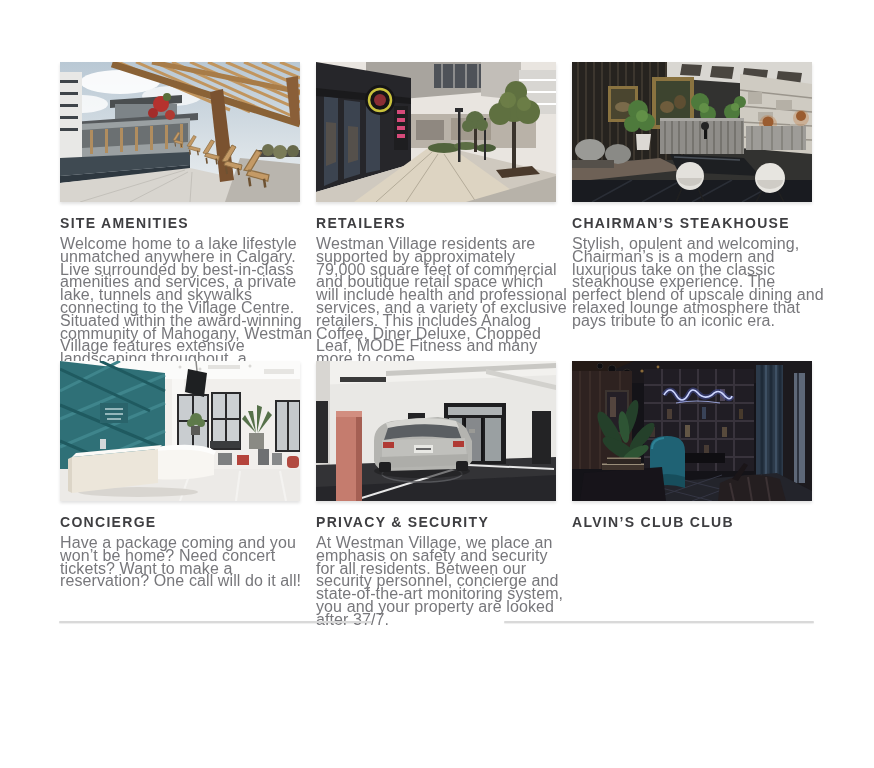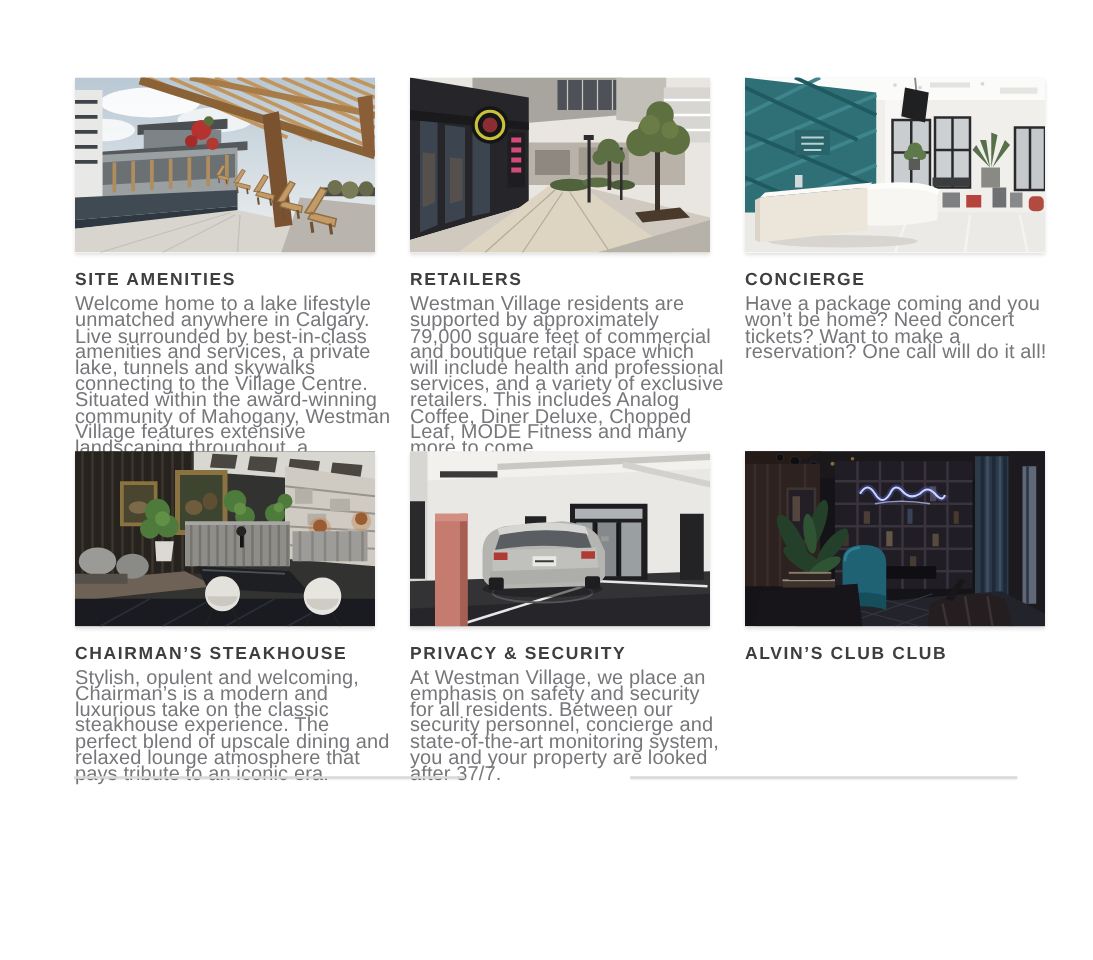--- a/index.html
+++ b/index.html
@@ -1,19 +1,19 @@
 <!DOCTYPE html>
 <html><head>
 <meta charset="utf-8">
 <style>
   html,body{margin:0;padding:0;background:#ffffff;}
   #page{position:relative;width:874px;height:768px;background:#ffffff;overflow:hidden;
         font-family:"Liberation Sans",sans-serif;}
   .grid{position:absolute;left:60px;top:62px;display:grid;
-        grid-template-columns:repeat(3,240px);column-gap:28px;grid-template-rows:299px auto;}
+        grid-template-columns:repeat(3,240px);column-gap:16px;grid-template-rows:299px auto;}
   .card{width:240px;}
   .photo{width:240px;height:140px;display:block;box-shadow:0 2px 3px rgba(0,0,0,.12);}
   .card-title{margin:13px 0 7px 0;font-size:14px;font-weight:bold;letter-spacing:1.3px;
               color:#3e3e41;}
   .card-desc{margin:0;width:253px;font-size:16px;line-height:12.8px;letter-spacing:.1px;
              color:#77777b;}
   .divider{position:absolute;top:621px;height:2px;background:#d9d9d9;border-radius:1px;
            box-shadow:0 1px 1px rgba(0,0,0,.07);}
   #divider-left{left:59px;width:313px;}
   #divider-right{left:504px;width:310px;}
@@ -192,20 +192,143 @@
             <circle cx="159" cy="58" r="9"></circle>
             <circle cx="152" cy="64" r="6"></circle>
             <circle cx="166" cy="63" r="6"></circle>
           </g>
       </svg>
       <h3 class="card-title">RETAILERS</h3>
       <p class="card-desc">Westman Village residents are supported by approximately 79,000 square feet of commercial and boutique retail space which will include health and professional services, and a variety of exclusive retailers. This includes Analog Coffee, Diner Deluxe, Chopped Leaf, MODE Fitness and many more to come.</p>
     </div>
 
     <div class="card">
+      <svg class="photo" viewBox="0 0 240 140" role="img" aria-label="dark luxurious steakhouse dining room with plants and framed art">
+        <rect width="240" height="140" fill="#323230"></rect>
+        <rect x="0" y="0" width="112" height="98" fill="#26231f"></rect>
+        <g stroke="#3c362e" stroke-width="2">
+            <path d="M6 0 V98"></path>
+            <path d="M14 0 V98"></path>
+            <path d="M22 0 V98"></path>
+            <path d="M30 0 V98"></path>
+            <path d="M38 0 V98"></path>
+            <path d="M46 0 V98"></path>
+            <path d="M54 0 V98"></path>
+            <path d="M62 0 V98"></path>
+            <path d="M70 0 V98"></path>
+            <path d="M78 0 V98"></path>
+            <path d="M86 0 V98"></path>
+            <path d="M94 0 V98"></path>
+            <path d="M102 0 V98"></path>
+            <path d="M110 0 V98"></path>
+          </g>
+        <path d="M95 0 H240 V26 L95 16 Z" fill="#d9d7d2"></path>
+        <g fill="#4a4640">
+            <polygon points="110,2 130,3 128,14 108,13"></polygon>
+            <polygon points="140,4 162,5 160,17 138,15"></polygon>
+            <polygon points="172,6 196,8 194,20 170,18"></polygon>
+            <polygon points="206,9 230,11 228,23 204,21"></polygon>
+          </g>
+        <path d="M168 12 L240 22 V92 L168 86 Z" fill="#cfcbc2"></path>
+        <g stroke="#9a958c" stroke-width="1.5">
+            <path d="M168 28 L240 36"></path>
+            <path d="M168 44 L240 50"></path>
+            <path d="M168 60 L240 64"></path>
+            <path d="M168 75 L240 78"></path>
+          </g>
+        <g fill="#b5b0a6">
+            <rect x="176" y="30" width="14" height="12"></rect>
+            <rect x="204" y="38" width="16" height="10"></rect>
+            <rect x="186" y="50" width="15" height="9"></rect>
+            <rect x="218" y="62" width="14" height="10"></rect>
+          </g>
+        <circle cx="196" cy="62" r="9" fill="#c07a42" opacity=".35"></circle>
+          <circle cx="196" cy="60" r="5.5" fill="#9a5c30"></circle>
+        <circle cx="229" cy="56" r="8" fill="#c07a42" opacity=".35"></circle>
+          <circle cx="229" cy="54" r="5" fill="#9a5c30"></circle>
+        <rect x="36" y="24" width="30" height="36" fill="#8a7340"></rect>
+          <rect x="39" y="27" width="24" height="30" fill="#4a452f"></rect>
+        <ellipse cx="51" cy="45" rx="8" ry="5" fill="#7a6a4a"></ellipse>
+        <rect x="80" y="15" width="42" height="52" fill="#8a7340"></rect>
+          <rect x="84" y="19" width="34" height="44" fill="#3d442f"></rect>
+        <ellipse cx="95" cy="45" rx="7" ry="6" fill="#6e5c3c"></ellipse>
+          <ellipse cx="108" cy="40" rx="6" ry="7" fill="#5e4e32"></ellipse>
+        <g fill="#4e7a3c">
+            <circle cx="66" cy="48" r="10"></circle>
+            <circle cx="74" cy="60" r="9"></circle>
+            <circle cx="60" cy="62" r="8"></circle>
+            <circle cx="128" cy="40" r="9"></circle>
+            <circle cx="136" cy="52" r="8"></circle>
+            <circle cx="160" cy="50" r="8"></circle>
+            <circle cx="168" cy="40" r="6"></circle>
+          </g>
+        <g fill="#66944a" opacity=".85">
+            <circle cx="70" cy="54" r="6"></circle>
+            <circle cx="132" cy="46" r="5"></circle>
+            <circle cx="163" cy="45" r="4"></circle>
+          </g>
+        <path d="M64 72 h15 l-2 16 h-12 Z" fill="#dcd9d4"></path>
+        <rect x="88" y="58" width="84" height="34" fill="#8f8d89"></rect>
+        <g stroke="#76746f" stroke-width="2">
+            <path d="M93 58 V92"></path>
+            <path d="M100 58 V92"></path>
+            <path d="M107 58 V92"></path>
+            <path d="M114 58 V92"></path>
+            <path d="M121 58 V92"></path>
+            <path d="M128 58 V92"></path>
+            <path d="M135 58 V92"></path>
+            <path d="M142 58 V92"></path>
+            <path d="M149 58 V92"></path>
+            <path d="M156 58 V92"></path>
+            <path d="M163 58 V92"></path>
+            <path d="M170 58 V92"></path>
+          </g>
+        <rect x="88" y="56" width="84" height="3" fill="#a8a6a2"></rect>
+        <rect x="174" y="64" width="60" height="24" fill="#9e9c98"></rect>
+        <g stroke="#87857f" stroke-width="2">
+            <path d="M180 64 V88"></path>
+            <path d="M190 64 V88"></path>
+            <path d="M200 64 V88"></path>
+            <path d="M210 64 V88"></path>
+            <path d="M220 64 V88"></path>
+            <path d="M230 64 V88"></path>
+          </g>
+        <rect x="132" y="66" width="3" height="11" fill="#141414"></rect>
+          <circle cx="133" cy="64" r="4" fill="#242424"></circle>
+        <path d="M0 104 L88 96 L112 108 L0 120 Z" fill="#6e6156"></path>
+        <rect x="0" y="118" width="240" height="22" fill="#191b20"></rect>
+        <g stroke="#2a2e36" stroke-width="1.5">
+            <path d="M20 140 L60 118"></path>
+            <path d="M70 140 L110 118"></path>
+            <path d="M120 140 L160 118"></path>
+            <path d="M170 140 L210 118"></path>
+          </g>
+        <path d="M98 92 L172 96 L188 114 L106 110 Z" fill="#1d1f22"></path>
+        <path d="M102 95 L168 98" stroke="#4a5058" stroke-width="1.5" fill="none"></path>
+        <ellipse cx="18" cy="88" rx="15" ry="11" fill="#9a9a96"></ellipse>
+        <ellipse cx="46" cy="92" rx="13" ry="10" fill="#8a8a86"></ellipse>
+        <rect x="0" y="98" width="42" height="8" fill="#55504a"></rect>
+        <circle cx="118" cy="114" r="14" fill="#e3e1dc"></circle>
+          <path d="M106 116 a12 8 0 0 0 24 0" fill="#cbc8c2"></path>
+        <g stroke="#202020" stroke-width="1.5">
+            <path d="M110 126 L104 140"></path>
+            <path d="M126 126 L132 140"></path>
+          </g>
+        <circle cx="198" cy="116" r="15" fill="#e7e5e0"></circle>
+          <path d="M185 118 a13 9 0 0 0 26 0" fill="#cfccc6"></path>
+        <g stroke="#202020" stroke-width="1.5">
+            <path d="M190 129 L184 140"></path>
+            <path d="M206 129 L212 140"></path>
+          </g>
+      </svg>
+      <h3 class="card-title">CHAIRMAN’S STEAKHOUSE</h3>
+      <p class="card-desc">Stylish, opulent and welcoming, Chairman’s is a modern and luxurious take on the classic steakhouse experience. The perfect blend of upscale dining and relaxed lounge atmosphere that pays tribute to an iconic era.</p>
+    </div>
+
+    <div class="card">
       <svg class="photo" viewBox="0 0 240 140" role="img" aria-label="bright lobby with teal feature wall and white concierge desk">
         <rect width="240" height="140" fill="#f1efec"></rect>
         <rect width="240" height="18" fill="#fbfbfa"></rect>
         <rect x="148" y="4" width="32" height="4" fill="#e3e2df"></rect>
         <rect x="204" y="8" width="30" height="5" fill="#e6e5e2"></rect>
         <g fill="#d9d8d5">
             <circle cx="120" cy="6" r="1.5"></circle>
             <circle cx="140" cy="8" r="1.5"></circle>
             <circle cx="190" cy="5" r="1.5"></circle>
           </g>
@@ -277,143 +400,20 @@
         <ellipse cx="78" cy="131" rx="60" ry="5" fill="#d8d5d0"></ellipse>
         <path d="M95 88 Q140 82 154 92 L154 114 Q128 120 95 118 Z" fill="#f8f6f2"></path>
         <path d="M95 86 Q140 80 156 90 L154 94 Q138 86 95 90 Z" fill="#fdfdfc"></path>
         <path d="M12 96 L98 88 L98 122 L12 132 Z" fill="#ece6da"></path>
         <path d="M12 96 L98 88 L102 84 L16 92 Z" fill="#fbfaf7"></path>
         <path d="M12 96 V132 L8 130 V98 Z" fill="#dcd5c7"></path>
         <rect x="40" y="78" width="6" height="10" fill="#d3d8da"></rect>
       </svg>
       <h3 class="card-title">CONCIERGE</h3>
       <p class="card-desc">Have a package coming and you won’t be home? Need concert tickets? Want to make a reservation? One call will do it all!</p>
-    </div>
-
-    <div class="card">
-      <svg class="photo" viewBox="0 0 240 140" role="img" aria-label="dark luxurious steakhouse dining room with plants and framed art">
-        <rect width="240" height="140" fill="#323230"></rect>
-        <rect x="0" y="0" width="112" height="98" fill="#26231f"></rect>
-        <g stroke="#3c362e" stroke-width="2">
-            <path d="M6 0 V98"></path>
-            <path d="M14 0 V98"></path>
-            <path d="M22 0 V98"></path>
-            <path d="M30 0 V98"></path>
-            <path d="M38 0 V98"></path>
-            <path d="M46 0 V98"></path>
-            <path d="M54 0 V98"></path>
-            <path d="M62 0 V98"></path>
-            <path d="M70 0 V98"></path>
-            <path d="M78 0 V98"></path>
-            <path d="M86 0 V98"></path>
-            <path d="M94 0 V98"></path>
-            <path d="M102 0 V98"></path>
-            <path d="M110 0 V98"></path>
-          </g>
-        <path d="M95 0 H240 V26 L95 16 Z" fill="#d9d7d2"></path>
-        <g fill="#4a4640">
-            <polygon points="110,2 130,3 128,14 108,13"></polygon>
-            <polygon points="140,4 162,5 160,17 138,15"></polygon>
-            <polygon points="172,6 196,8 194,20 170,18"></polygon>
-            <polygon points="206,9 230,11 228,23 204,21"></polygon>
-          </g>
-        <path d="M168 12 L240 22 V92 L168 86 Z" fill="#cfcbc2"></path>
-        <g stroke="#9a958c" stroke-width="1.5">
-            <path d="M168 28 L240 36"></path>
-            <path d="M168 44 L240 50"></path>
-            <path d="M168 60 L240 64"></path>
-            <path d="M168 75 L240 78"></path>
-          </g>
-        <g fill="#b5b0a6">
-            <rect x="176" y="30" width="14" height="12"></rect>
-            <rect x="204" y="38" width="16" height="10"></rect>
-            <rect x="186" y="50" width="15" height="9"></rect>
-            <rect x="218" y="62" width="14" height="10"></rect>
-          </g>
-        <circle cx="196" cy="62" r="9" fill="#c07a42" opacity=".35"></circle>
-          <circle cx="196" cy="60" r="5.5" fill="#9a5c30"></circle>
-        <circle cx="229" cy="56" r="8" fill="#c07a42" opacity=".35"></circle>
-          <circle cx="229" cy="54" r="5" fill="#9a5c30"></circle>
-        <rect x="36" y="24" width="30" height="36" fill="#8a7340"></rect>
-          <rect x="39" y="27" width="24" height="30" fill="#4a452f"></rect>
-        <ellipse cx="51" cy="45" rx="8" ry="5" fill="#7a6a4a"></ellipse>
-        <rect x="80" y="15" width="42" height="52" fill="#8a7340"></rect>
-          <rect x="84" y="19" width="34" height="44" fill="#3d442f"></rect>
-        <ellipse cx="95" cy="45" rx="7" ry="6" fill="#6e5c3c"></ellipse>
-          <ellipse cx="108" cy="40" rx="6" ry="7" fill="#5e4e32"></ellipse>
-        <g fill="#4e7a3c">
-            <circle cx="66" cy="48" r="10"></circle>
-            <circle cx="74" cy="60" r="9"></circle>
-            <circle cx="60" cy="62" r="8"></circle>
-            <circle cx="128" cy="40" r="9"></circle>
-            <circle cx="136" cy="52" r="8"></circle>
-            <circle cx="160" cy="50" r="8"></circle>
-            <circle cx="168" cy="40" r="6"></circle>
-          </g>
-        <g fill="#66944a" opacity=".85">
-            <circle cx="70" cy="54" r="6"></circle>
-            <circle cx="132" cy="46" r="5"></circle>
-            <circle cx="163" cy="45" r="4"></circle>
-          </g>
-        <path d="M64 72 h15 l-2 16 h-12 Z" fill="#dcd9d4"></path>
-        <rect x="88" y="58" width="84" height="34" fill="#8f8d89"></rect>
-        <g stroke="#76746f" stroke-width="2">
-            <path d="M93 58 V92"></path>
-            <path d="M100 58 V92"></path>
-            <path d="M107 58 V92"></path>
-            <path d="M114 58 V92"></path>
-            <path d="M121 58 V92"></path>
-            <path d="M128 58 V92"></path>
-            <path d="M135 58 V92"></path>
-            <path d="M142 58 V92"></path>
-            <path d="M149 58 V92"></path>
-            <path d="M156 58 V92"></path>
-            <path d="M163 58 V92"></path>
-            <path d="M170 58 V92"></path>
-          </g>
-        <rect x="88" y="56" width="84" height="3" fill="#a8a6a2"></rect>
-        <rect x="174" y="64" width="60" height="24" fill="#9e9c98"></rect>
-        <g stroke="#87857f" stroke-width="2">
-            <path d="M180 64 V88"></path>
-            <path d="M190 64 V88"></path>
-            <path d="M200 64 V88"></path>
-            <path d="M210 64 V88"></path>
-            <path d="M220 64 V88"></path>
-            <path d="M230 64 V88"></path>
-          </g>
-        <rect x="132" y="66" width="3" height="11" fill="#141414"></rect>
-          <circle cx="133" cy="64" r="4" fill="#242424"></circle>
-        <path d="M0 104 L88 96 L112 108 L0 120 Z" fill="#6e6156"></path>
-        <rect x="0" y="118" width="240" height="22" fill="#191b20"></rect>
-        <g stroke="#2a2e36" stroke-width="1.5">
-            <path d="M20 140 L60 118"></path>
-            <path d="M70 140 L110 118"></path>
-            <path d="M120 140 L160 118"></path>
-            <path d="M170 140 L210 118"></path>
-          </g>
-        <path d="M98 92 L172 96 L188 114 L106 110 Z" fill="#1d1f22"></path>
-        <path d="M102 95 L168 98" stroke="#4a5058" stroke-width="1.5" fill="none"></path>
-        <ellipse cx="18" cy="88" rx="15" ry="11" fill="#9a9a96"></ellipse>
-        <ellipse cx="46" cy="92" rx="13" ry="10" fill="#8a8a86"></ellipse>
-        <rect x="0" y="98" width="42" height="8" fill="#55504a"></rect>
-        <circle cx="118" cy="114" r="14" fill="#e3e1dc"></circle>
-          <path d="M106 116 a12 8 0 0 0 24 0" fill="#cbc8c2"></path>
-        <g stroke="#202020" stroke-width="1.5">
-            <path d="M110 126 L104 140"></path>
-            <path d="M126 126 L132 140"></path>
-          </g>
-        <circle cx="198" cy="116" r="15" fill="#e7e5e0"></circle>
-          <path d="M185 118 a13 9 0 0 0 26 0" fill="#cfccc6"></path>
-        <g stroke="#202020" stroke-width="1.5">
-            <path d="M190 129 L184 140"></path>
-            <path d="M206 129 L212 140"></path>
-          </g>
-      </svg>
-      <h3 class="card-title">CHAIRMAN’S STEAKHOUSE</h3>
-      <p class="card-desc">Stylish, opulent and welcoming, Chairman’s is a modern and luxurious take on the classic steakhouse experience. The perfect blend of upscale dining and relaxed lounge atmosphere that pays tribute to an iconic era.</p>
     </div>
 
     <div class="card">
       <svg class="photo" viewBox="0 0 240 140" role="img" aria-label="secure indoor parkade with parked car and glass entrance">
         <rect width="240" height="140" fill="#e9e8e5"></rect>
         <path d="M0 0 H240 V14 L0 24 Z" fill="#f2f1ee"></path>
         <polygon points="70,10 240,2 240,7 70,15" fill="#c9c8c4"></polygon>
         <polygon points="170,8 240,24 240,29 170,13" fill="#d2d1cd"></polygon>
         <rect x="24" y="16" width="46" height="5" fill="#3a3a3a"></rect>
         <rect x="0" y="0" width="14" height="140" fill="#d8d6d2"></rect>

